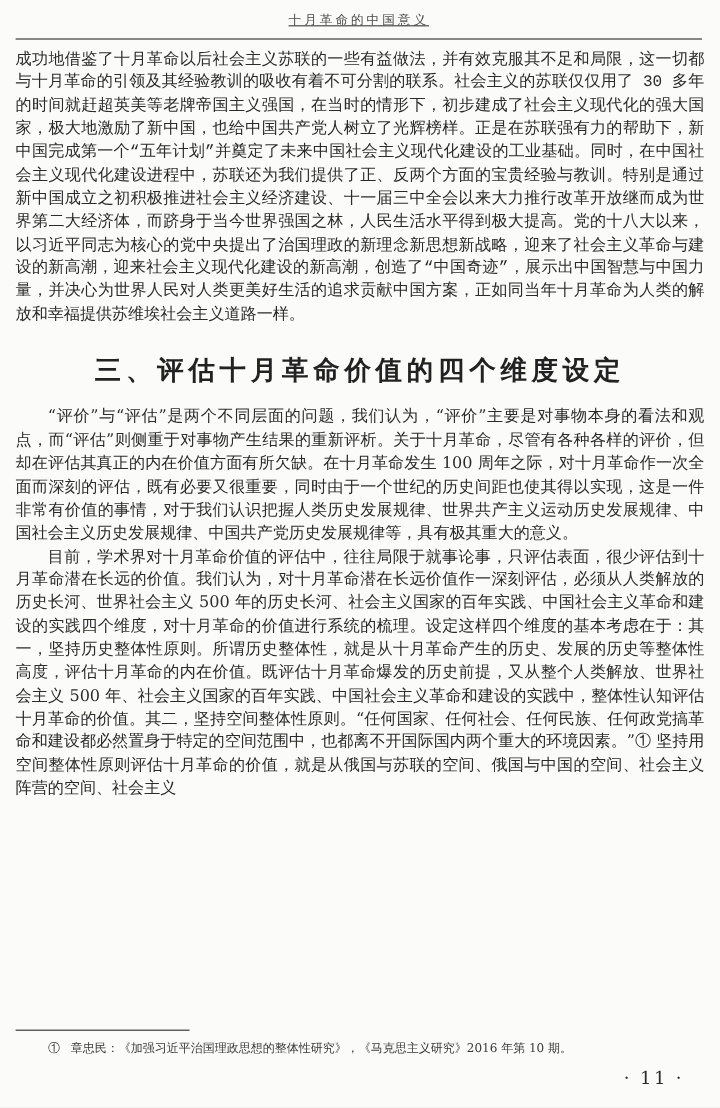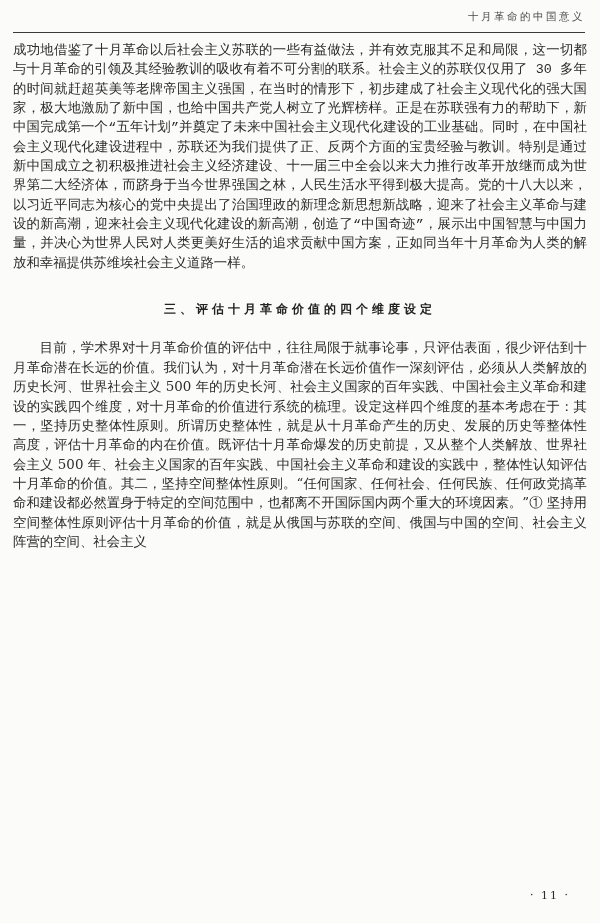--- a/index.html
+++ b/index.html
@@ -16,24 +16,25 @@
     color: #2b2b2b;
     font-family: "DejaVu Serif", "Liberation Serif", serif;
     box-sizing: border-box;
     overflow: hidden;
   }
   .running-header {
     position: absolute;
     top: 10px;
     left: 13px;
     right: 15px;
-    text-align: right;
+    text-align: center;
     font-size: 10.5px;
     color: #4a4a4a;
     letter-spacing: 2.5px;
+    text-decoration: underline;
   }
   .header-rule {
     position: absolute;
     top: 32px;
     left: 13px;
     right: 15px;
     height: 0;
     border: none;
     border-top: 1.3px solid #3a3a3a;
     margin: 0;
@@ -53,21 +54,21 @@
     margin: 0;
     text-indent: 2em;
   }
   p.para.no-indent {
     text-indent: 0;
     font-family: Liberation Mono, monospace;
   }
   .section-heading {
     margin: 27px 0 19px 0;
     text-align: center;
-    font-size: 12px;
+    font-size: 22px;
     font-weight: 600;
     letter-spacing: 4px;
     color: #222;
   }
   .footnote-area {
     position: absolute;
     left: 13px;
     right: 15px;
     top: 858px;
   }
@@ -84,38 +85,45 @@
     line-height: 14px;
     color: #3a3a3a;
   }
   .footnote .marker {
     margin-right: 9px;
   }
   .page-number {
     position: absolute;
     top: 889px;
     right: 30px;
-    font-size: 11px;
+    font-size: 15px;
     letter-spacing: 2px;
     color: #2b2b2b;
   }
 </style>
 </head>
 <body>
 
 <div class="page">
 
   <div class="running-header">
     <span>十月革命的中国意义</span>
   </div>
 
   <hr class="header-rule">
 
   <div class="body-text">
     <p class="para no-indent">成功地借鉴了十月革命以后社会主义苏联的一些有益做法，并有效克服其不足和局限，这一切都与十月革命的引领及其经验教训的吸收有着不可分割的联系。社会主义的苏联仅仅用了 30 多年的时间就赶超英美等老牌帝国主义强国，在当时的情形下，初步建成了社会主义现代化的强大国家，极大地激励了新中国，也给中国共产党人树立了光辉榜样。正是在苏联强有力的帮助下，新中国完成第一个“五年计划”并奠定了未来中国社会主义现代化建设的工业基础。同时，在中国社会主义现代化建设进程中，苏联还为我们提供了正、反两个方面的宝贵经验与教训。特别是通过新中国成立之初积极推进社会主义经济建设、十一届三中全会以来大力推行改革开放继而成为世界第二大经济体，而跻身于当今世界强国之林，人民生活水平得到极大提高。党的十八大以来，以习近平同志为核心的党中央提出了治国理政的新理念新思想新战略，迎来了社会主义革命与建设的新高潮，迎来社会主义现代化建设的新高潮，创造了“中国奇迹”，展示出中国智慧与中国力量，并决心为世界人民对人类更美好生活的追求贡献中国方案，正如同当年十月革命为人类的解放和幸福提供苏维埃社会主义道路一样。</p>
     <h2 class="section-heading">三、评估十月革命价值的四个维度设定</h2>
+    <p class="para">“评价”与“评估”是两个不同层面的问题，我们认为，“评价”主要是对事物本身的看法和观点，而“评估”则侧重于对事物产生结果的重新评析。关于十月革命，尽管有各种各样的评价，但却在评估其真正的内在价值方面有所欠缺。在十月革命发生 100 周年之际，对十月革命作一次全面而深刻的评估，既有必要又很重要，同时由于一个世纪的历史间距也使其得以实现，这是一件非常有价值的事情，对于我们认识把握人类历史发展规律、世界共产主义运动历史发展规律、中国社会主义历史发展规律、中国共产党历史发展规律等，具有极其重大的意义。</p>
     <p class="para">目前，学术界对十月革命价值的评估中，往往局限于就事论事，只评估表面，很少评估到十月革命潜在长远的价值。我们认为，对十月革命潜在长远价值作一深刻评估，必须从人类解放的历史长河、世界社会主义 500 年的历史长河、社会主义国家的百年实践、中国社会主义革命和建设的实践四个维度，对十月革命的价值进行系统的梳理。设定这样四个维度的基本考虑在于：其一，坚持历史整体性原则。所谓历史整体性，就是从十月革命产生的历史、发展的历史等整体性高度，评估十月革命的内在价值。既评估十月革命爆发的历史前提，又从整个人类解放、世界社会主义 500 年、社会主义国家的百年实践、中国社会主义革命和建设的实践中，整体性认知评估十月革命的价值。其二，坚持空间整体性原则。“任何国家、任何社会、任何民族、任何政党搞革命和建设都必然置身于特定的空间范围中，也都离不开国际国内两个重大的环境因素。”① 坚持用空间整体性原则评估十月革命的价值，就是从俄国与苏联的空间、俄国与中国的空间、社会主义阵营的空间、社会主义</p>
   </div>
 
+  <div class="footnote-area">
+    <hr class="footnote-rule">
+    <p class="footnote">
+      <span class="marker">①</span><span>章忠民：《加强习近平治国理政思想的整体性研究》，《马克思主义研究》2016 年第 10 期。</span>
+    </p>
+  </div>
 
   <div class="page-number">· 11 ·</div>
 
 </div>
 
 </body></html>

